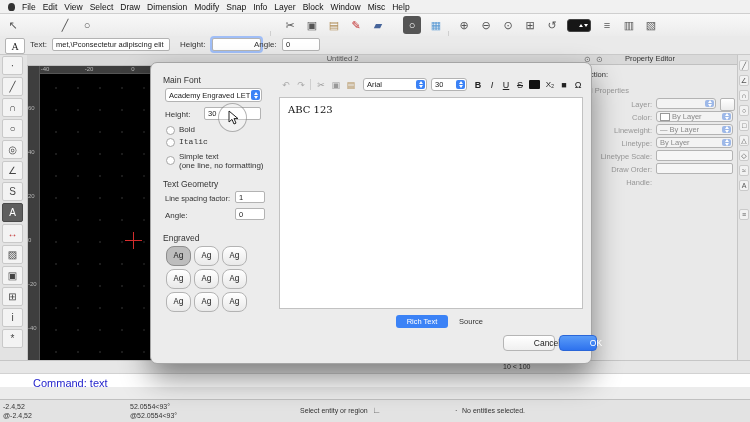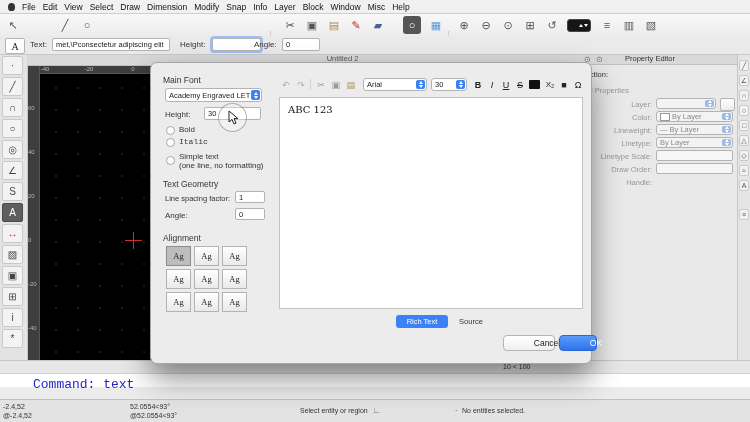--- a/index.html
+++ b/index.html
@@ -79,21 +79,21 @@
   .chist{position:absolute;left:0;top:373px;width:750px;height:13px;background:#fff;border-top:1px solid #d2d2d2;z-index:6;}
   .cmdrow{position:absolute;left:0;top:386px;width:750px;height:13px;background:#ececec;z-index:6;}
   .statusbar{position:absolute;left:0;top:399px;width:750px;height:23px;background:#e3e3e3;border-top:1px solid #c0c0c0;z-index:6;}
   .s7{position:absolute;font-size:7px;color:#333;white-space:nowrap;}
   
   .dialog{position:absolute;left:150px;top:62px;width:440px;height:300px;background:#ececec;
           border:1px solid #a5a5a5;border-radius:7px;box-shadow:0 14px 30px rgba(0,0,0,.45);z-index:50;}
   .gtitle{position:absolute;font-size:8.5px;color:#333;white-space:nowrap;}
   .radio{position:absolute;width:9px;height:9px;border:1px solid #a6a6a6;border-radius:50%;background:#fff;box-sizing:border-box;}
   .al{position:absolute;width:25px;height:20px;background:linear-gradient(#fff,#e9e9e9);border:1px solid #b3b3b3;
-      border-radius:0;font-family:Liberation Serif, serif;font-size:8.5px;display:flex;align-items:center;
+      border-radius:8px;font-family:Liberation Mono, monospace;font-size:8.5px;display:flex;align-items:center;
       justify-content:center;color:#222;box-sizing:border-box;}
   .al.sel{background:#bdbdbd;border-color:#8d8d8d;}
   .dico{position:absolute;width:14px;height:13px;display:flex;align-items:center;justify-content:center;
         font-size:9px;color:#666;}
   .editor{position:absolute;left:128px;top:34px;width:304px;height:212px;background:#fff;border:1px solid #c2c2c2;box-sizing:border-box;}
   .etext{position:absolute;left:8px;top:6px;font-family:"DejaVu Serif",serif;font-size:10px;color:#111;}
   .seg{position:absolute;height:13px;display:flex;align-items:center;justify-content:center;
        font-size:7.5px;border-radius:3px;box-sizing:border-box;}
   .seg.on{background:#3b82f6;color:#fff;}
   .seg.off{color:#333;}
@@ -280,21 +280,21 @@
     <div class="rico" style="top:96px;">◇</div>
     <div class="rico" style="top:111px;">≈</div>
     <div class="rico" style="top:126px;">A</div>
     <div class="rico" style="top:155px;">≡</div>
   </div>
 
   <div class="bstrip">
     <span class="s7" style="left:503px;top:2px;">10 &lt; 100</span>
   </div>
   <div class="chist">
-    <span class="s7" style="left:33px;top:3px;color:#2424cc;font-size:13px;font-family:Liberation Mono, monospace;">Command: text</span>
+    <span class="s7" style="left:33px;top:3px;color:#2424cc;font-size:11px;">Command: text</span>
   </div>
   <div class="statusbar">
     <span class="s7" style="left:3px;top:3px;">-2.4,52</span>
     <span class="s7" style="left:3px;top:12px;">@-2.4,52</span>
     <span class="s7" style="left:130px;top:3px;">52.0554&lt;93°</span>
     <span class="s7" style="left:130px;top:12px;">@52.0554&lt;93°</span>
     <span class="s7" style="left:300px;top:7px;">Select entity or region</span>
     <span class="s7" style="left:372px;top:5px;font-size:9px;color:#777;">∟</span>
     <span class="s7" style="left:455px;top:7px;">·</span>
     <span class="s7" style="left:462px;top:7px;">No entities selected.</span>
@@ -319,21 +319,21 @@
     <span class="radio" style="left:15px;top:93px;"></span>
     <span class="l" style="left:28px;top:89px;">Simple text</span>
     <span class="l" style="left:28px;top:98px;">(one line, no formatting)</span>
 
     <div class="gtitle" style="left:12px;top:116px;">Text Geometry</div>
     <span class="l" style="left:14px;top:131px;font-size:7.5px;">Line spacing factor:</span>
     <input class="in" style="left: 84px; top: 128px; width: 30px; height: 12px;" value="1">
     <span class="l" style="left:14px;top:148px;">Angle:</span>
     <input class="in" style="left: 84px; top: 145px; width: 30px; height: 12px;" value="0">
 
-    <div class="gtitle" style="left:12px;top:170px;">Alignment</div>
+    <div class="gtitle" style="left:12px;top:170px;">Engraved</div>
     <div class="al sel" style="left:15px;top:183px;">Ag</div>
     <div class="al" style="left:43px;top:183px;">Ag</div>
     <div class="al" style="left:71px;top:183px;">Ag</div>
     <div class="al" style="left:15px;top:206px;">Ag</div>
     <div class="al" style="left:43px;top:206px;">Ag</div>
     <div class="al" style="left:71px;top:206px;">Ag</div>
     <div class="al" style="left:15px;top:229px;">Ag</div>
     <div class="al" style="left:43px;top:229px;">Ag</div>
     <div class="al" style="left:71px;top:229px;">Ag</div>
 

